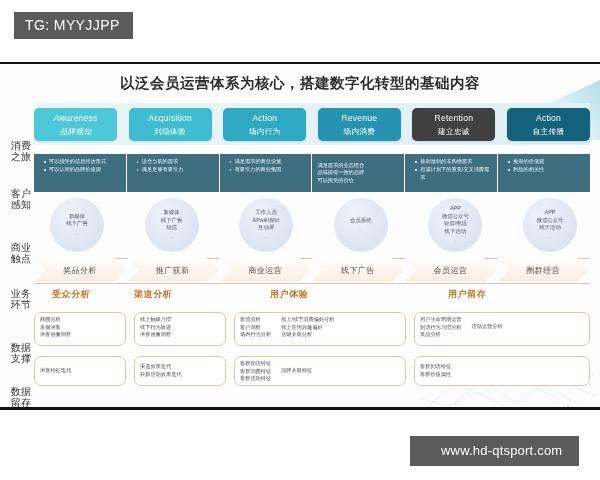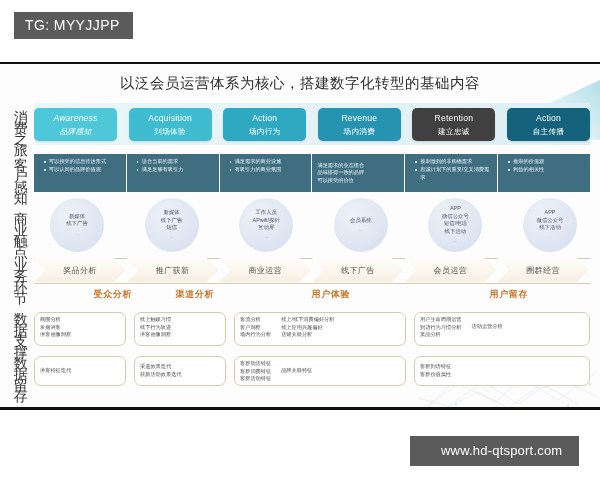--- a/index.html
+++ b/index.html
@@ -44,28 +44,28 @@
     clip-path:polygon(100% 0,100% 100%,0 100%);
     pointer-events:none;
   }
   .deco-wave{
     position:absolute;right:2px;bottom:-4px;width:180px;height:70px;
     opacity:.45;pointer-events:none;
   }
 
   .slide-title{
     position:absolute;left:0;top:12px;width:600px;text-align:center;
-    font-size:14.5px;color:#2d2d2d;letter-spacing:.5px;font-weight:400;
+    font-size:14.5px;color:#2d2d2d;letter-spacing:.5px;font-weight:700;
   }
 
   
   .rowlabel{
     position:absolute;left:8px;width:26px;
-    font-size:14px;line-height:11px;color:#333;
-    text-align:center;letter-spacing:.3px;
+    font-size:10px;line-height:11px;color:#333;
+    text-align:center;letter-spacing:.3px;margin-top:28px;
   }
 
   
   .journey{position:absolute;left:34px;top:44px;width:556px;height:36px;}
   .journey-bg{
     position:absolute;left:0;top:-3px;width:556px;height:42px;
     background:linear-gradient(90deg,#eaf6f9 0%,#e4f2f7 55%,#ddeff5 100%);
   }
   .j-card{
     position:absolute;top:2px;width:83px;height:33px;border-radius:5px;
@@ -111,21 +111,21 @@
     display:flex;align-items:center;justify-content:center;
     font-size:8px;color:#55504a;letter-spacing:.4px;
   }
   .chev-line{
     position:absolute;left:0;top:0;width:556px;height:24px;
     border-top:1px solid #d9c7ab;border-bottom:1px solid #d9c7ab;
     pointer-events:none;
   }
   .orange-label{
     position:absolute;top:226px;font-size:9px;color:#c8762a;font-weight:bold;
-    letter-spacing:.6px;text-align:right;
+    letter-spacing:.6px;text-align:left;
   }
 
   
   .box{
     position:absolute;border:1px solid #dcc9ad;border-radius:7px;
     background:#fff;box-sizing:border-box;
     padding:3px 5px;
     font-size:5.2px;line-height:7.6px;color:#4a4a4a;
   }
   .box .ln{white-space:nowrap;}

